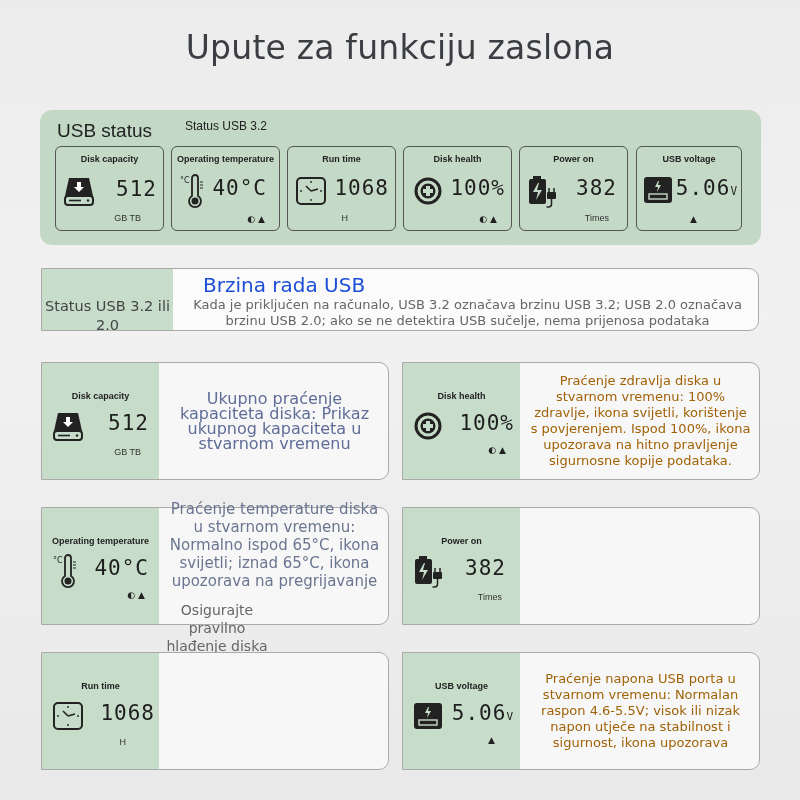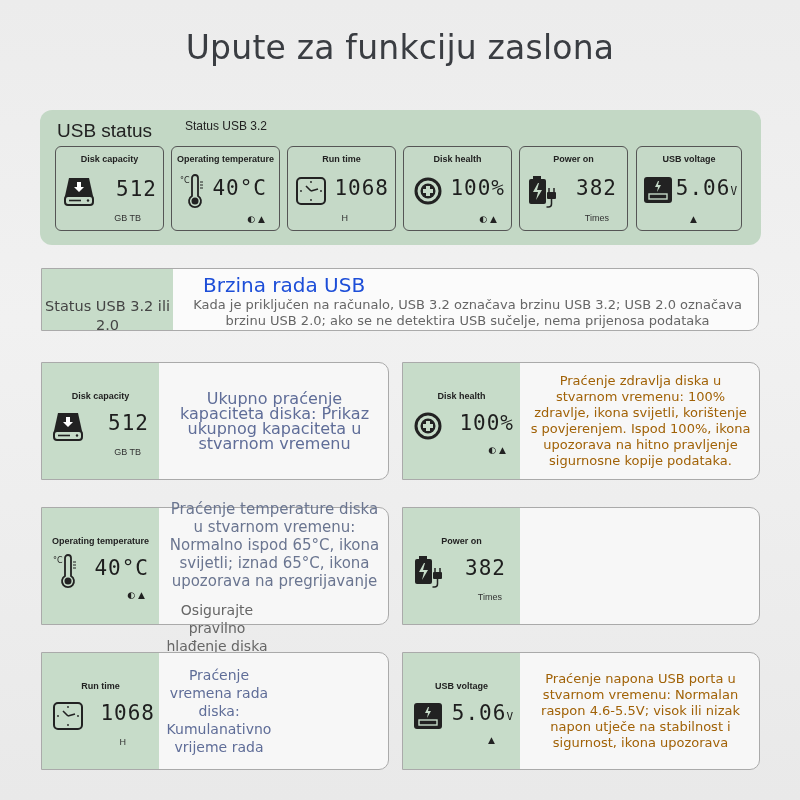--- a/index.html
+++ b/index.html
@@ -298,21 +298,20 @@
           <line x1="15" y1="17" x2="22" y2="15" stroke="#222" stroke-width="1.6"></line>
           <circle cx="15" cy="8" r="0.9" fill="#222"></circle>
           <circle cx="15" cy="26" r="0.9" fill="#222"></circle>
           <circle cx="5" cy="17" r="0.9" fill="#222"></circle>
           <circle cx="25" cy="17" r="0.9" fill="#222"></circle>
         </svg>
     </div>
     <div class="p-value" style="right:4px">1068</div>
     <div class="p-unit" style="right:33px">H</div>
   </div>
-  <div class="desc large" style="width:130px; left:112px; font-size:14px; color:#5f6d98">Praćenje vremena rada diska: Kumulanativno vrijeme rada</div>
 </div>
 
 <div class="card" style="left:402px; top:652px; width:358px">
   <div class="pane">
     <div class="p-label">USB voltage</div>
     <div class="p-icon" style="top:50px">
       <svg width="28" height="28" viewBox="0 0 28 28">
           <rect x="0" y="0" width="28" height="26" rx="3" fill="#222"></rect>
           <path d="M14 4 l-3 6 h3 l-1 5 l4 -7 h-3 l1 -4z" fill="#c7dcc9"></path>
           <rect x="5" y="17" width="18" height="5" fill="none" stroke="#c7dcc9" stroke-width="1.4"></rect>

